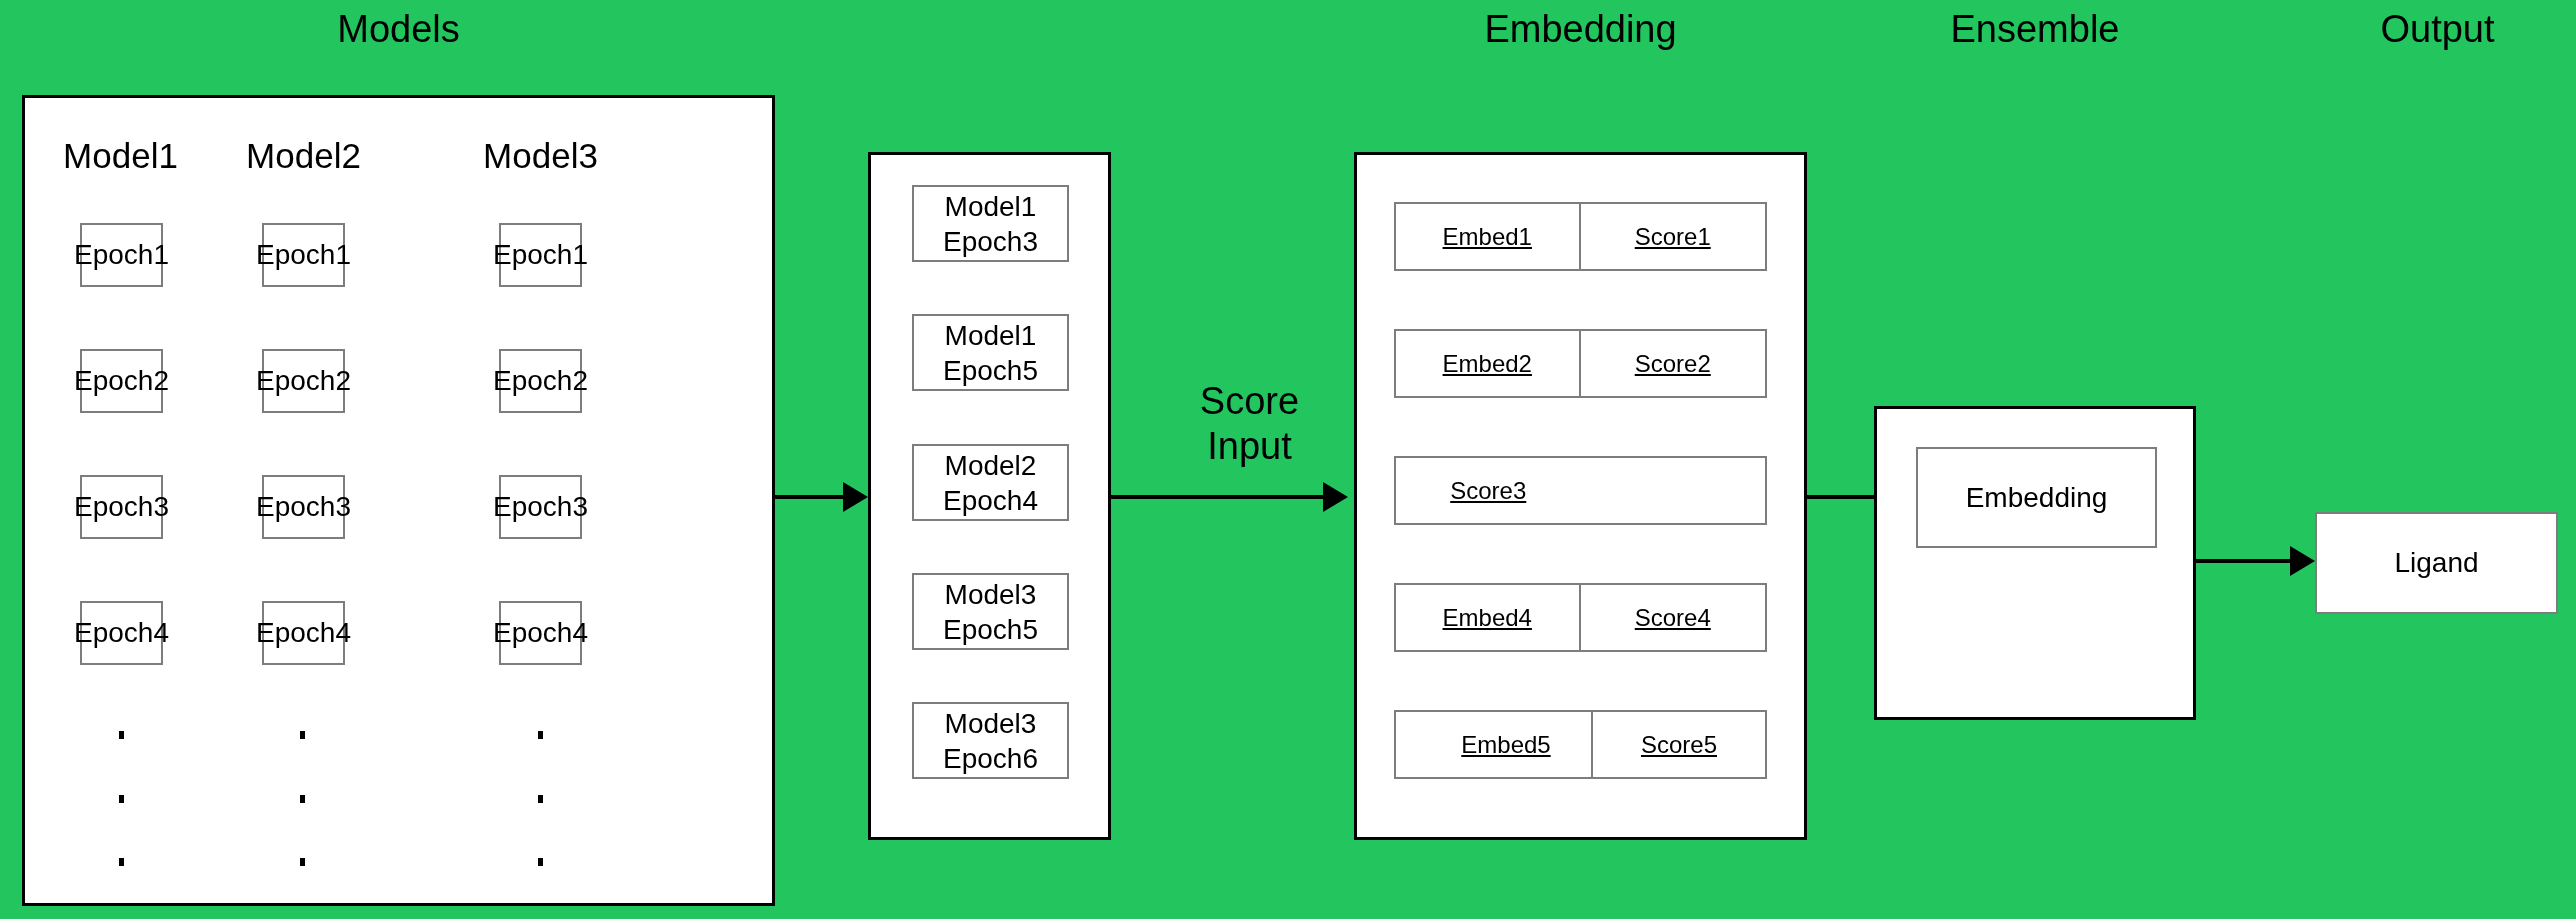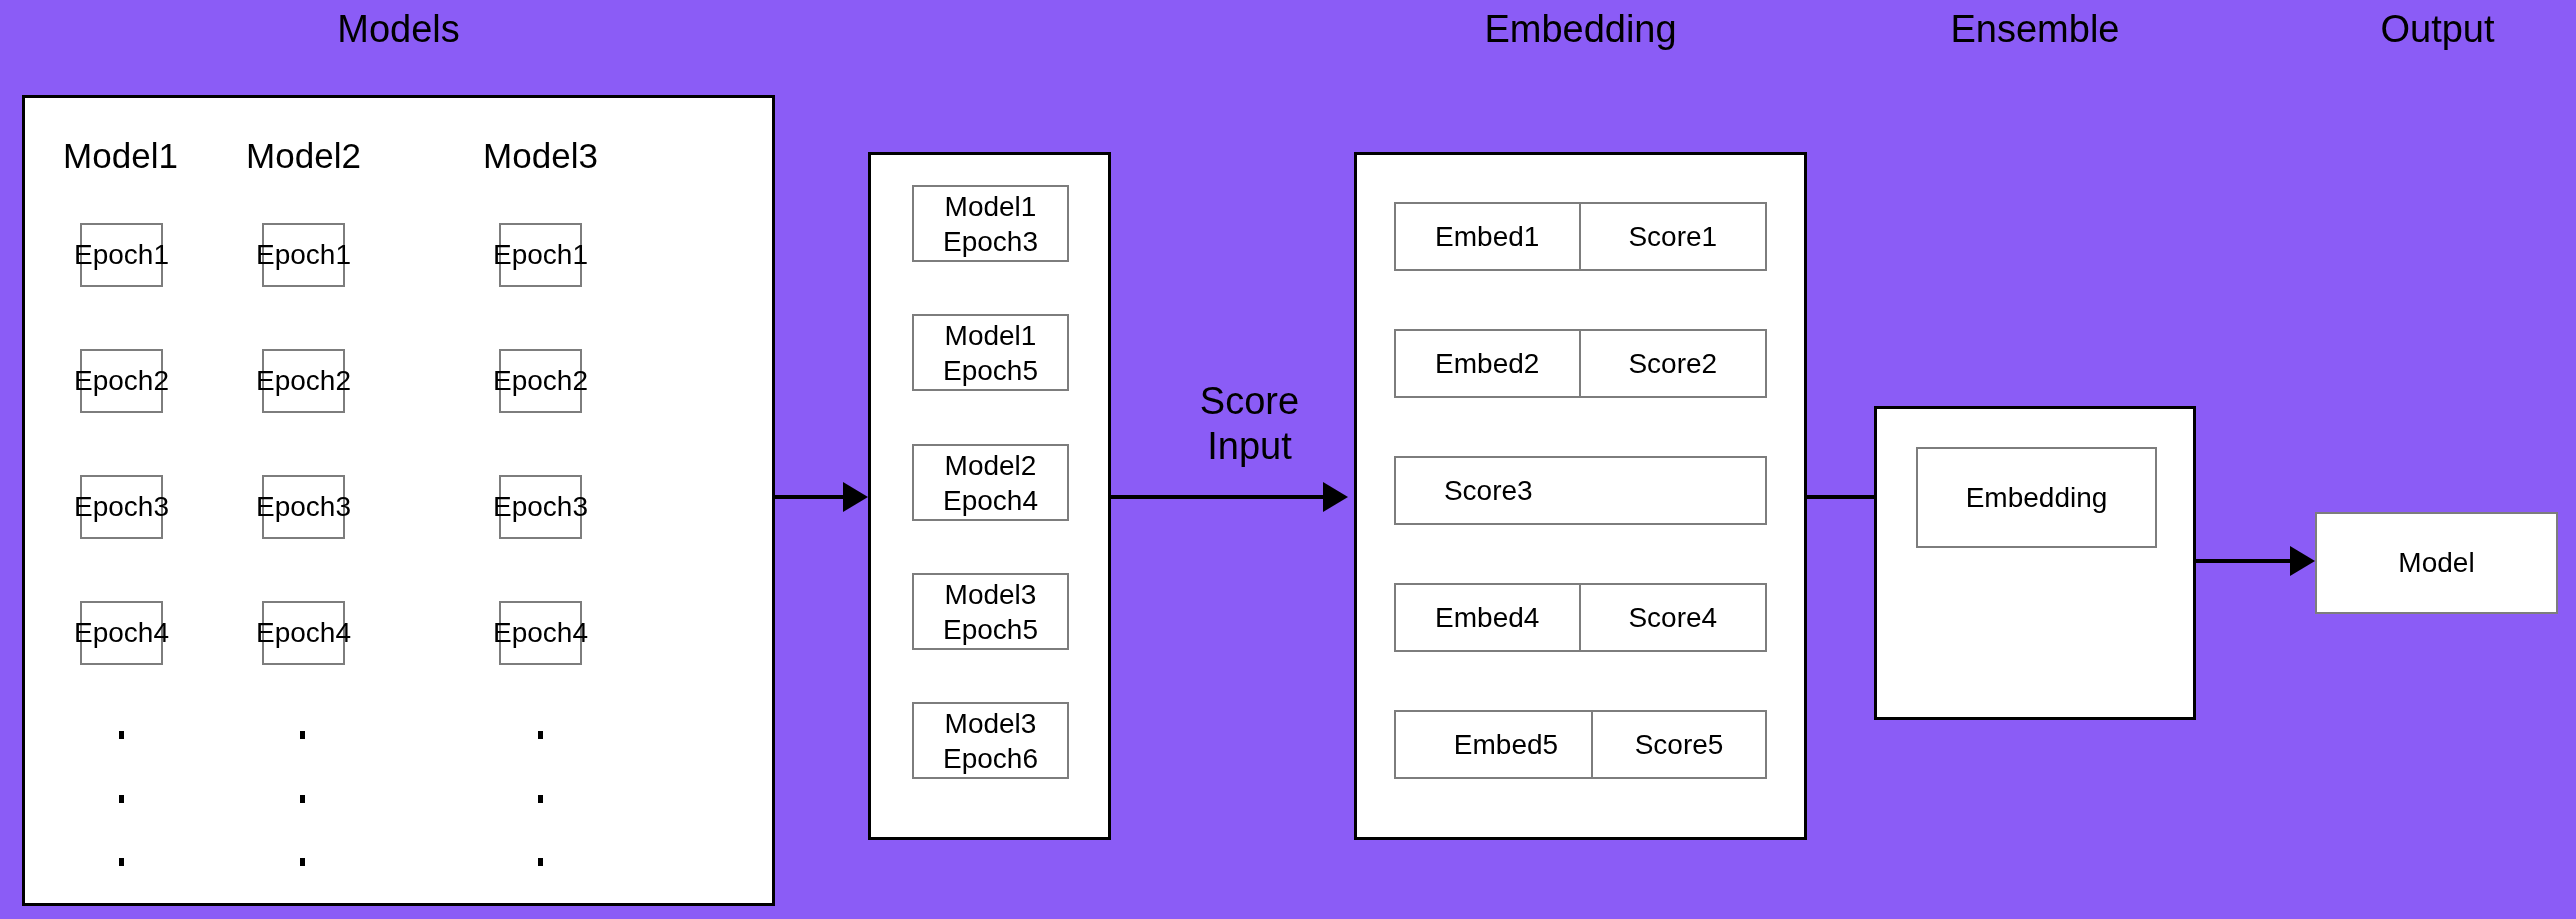--- a/index.html
+++ b/index.html
@@ -8,21 +8,21 @@
     background: #ffffff;
   }
   body {
     font-family: "Liberation Sans", sans-serif;
     color: #000000;
   }
   #canvas {
     position: relative;
     width: 2576px;
     height: 919px;
-    background: #8b5cf6;
+    background: #22c55e;
     overflow: hidden;
   }
 
   
   .col-title {
     position: absolute;
     text-align: center;
     font-size: 38px;
     line-height: 44px;
     color: #000;
@@ -72,22 +72,23 @@
     box-sizing: border-box;
     border: 2.2px solid #7d7d7d;
     background: #ffffff;
     display: flex;
   }
   .embed-row > div {
     box-sizing: border-box;
     display: flex;
     align-items: center;
     justify-content: center;
-    font-size: 28px;
+    font-size: 24px;
     line-height: 34px;
+    text-decoration: underline;
   }
   .embed-row > div.left-col {
     width: 50%;
     border-right: 2.2px solid #7d7d7d;
   }
   .embed-row > div.right-col {
     width: 50%;
   }
 
   
@@ -237,16 +238,16 @@
   <div class="arrow-head" style="left:1875px; top:482px;"></div>
 
   <div class="stage-panel" style="left:1874px; top:406px; width:322px; height:314px;"></div>
 
   <div class="cell" style="left:1916px; top:447px; width:241px; height:101px;">Embedding</div>
 
 
   <div class="arrow-line" style="left:2196px; top:559px; width:95px;"></div>
   <div class="arrow-head" style="left:2290px; top:546px;"></div>
 
-  <div class="cell" style="left:2315px; top:512px; width:243px; height:102px;">Model</div>
+  <div class="cell" style="left:2315px; top:512px; width:243px; height:102px;">Ligand</div>
 
 </div>
 
 
 </body></html>

